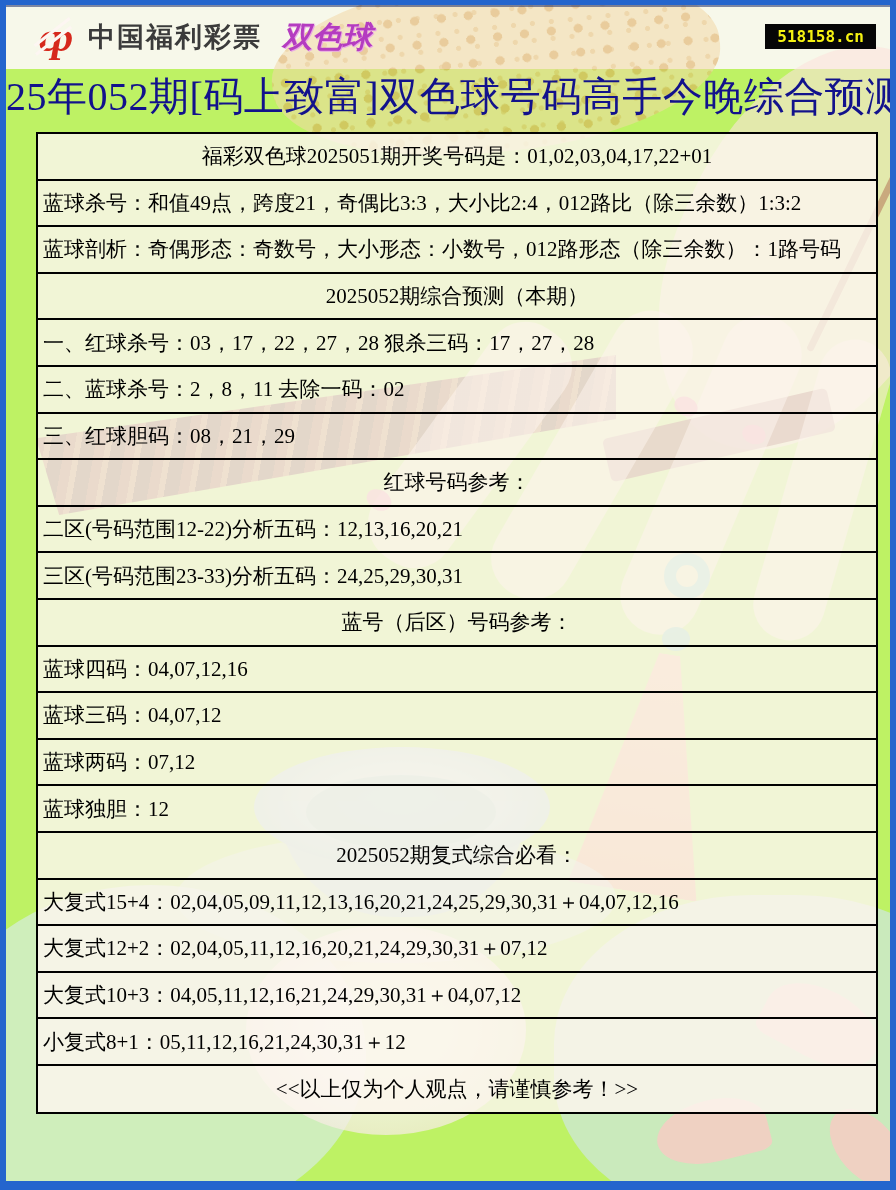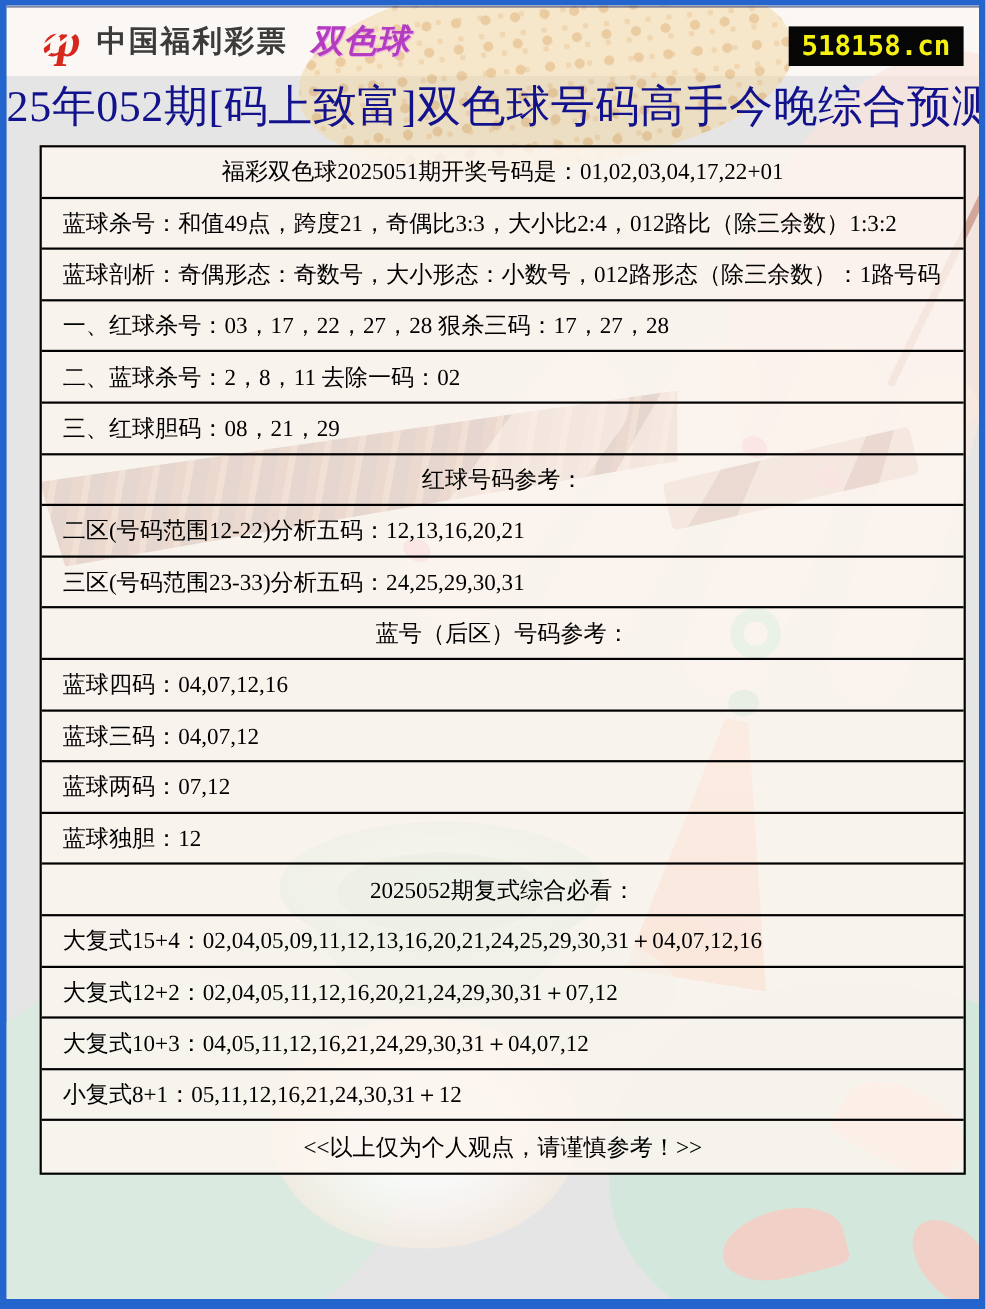--- a/index.html
+++ b/index.html
@@ -1,21 +1,21 @@
 <!DOCTYPE html>
 <html><head>
 <meta charset="utf-8">
 <style>
   * { margin:0; padding:0; box-sizing:border-box; }
   html,body { width:896px; height:1190px; }
   body { font-family:"Liberation Serif","DejaVu Serif",serif; }
 
   .page {
     position:relative; width:896px; height:1190px;
-    background:#e5e5e5;
+    background:#bef264;
     border-style:solid; border-color:#2465cd;
     border-width:5px 6px 9px 6px;
     overflow:hidden;
   }
   .page::before{
     content:""; position:absolute; left:0; right:0; top:0; height:2px;
     background:#1c2a66; opacity:.55; z-index:3;
   }
 
   
@@ -89,40 +89,40 @@
   }
   .brand-accent {
     font-family:"Liberation Sans","DejaVu Sans",sans-serif;
     font-size:30px; font-weight:bold; font-style:italic; color:#b43cc0;
     text-shadow:1px 1px 0 #e9a8e4; margin-left:20px;
   }
   .site-badge {
     position:absolute; right:14px; top:19px;
     background:#060606; color:#f4f112;
     font-family:"DejaVu Sans Mono","Liberation Mono",monospace;
-    font-size:25px; font-weight:bold; padding:3px 12px; line-height:1.2;
+    font-size:16px; font-weight:bold; padding:3px 12px; line-height:1.2;
   }
 
   
   .title {
     position:absolute; top:64px; left:0; width:100%; z-index:2;
     font-size:40px; font-weight:normal; color:#12128c;
     letter-spacing:0.5px; white-space:nowrap;
   }
 
   
   .table {
     position:absolute; left:30px; top:127px; width:842px; z-index:2;
     border:2px solid #000;
     background:rgba(253,245,239,.82);
   }
   .row {
     height:46.6px; border-bottom:2px solid #000;
     display:flex; align-items:center;
-    font-size:21px; color:#000; padding:0 19px;
+    font-size:21px; color:#000; padding:0 5px;
     white-space:nowrap; overflow:hidden;
   }
   .row:last-child { border-bottom:none; }
   .row.center { justify-content:center; }
 </style>
 </head>
 <body>
 
 <div class="page">
 
@@ -174,20 +174,23 @@
   <div class="table">
       <div class="row center">
         <span>福彩双色球2025051期开奖号码是：01,02,03,04,17,22+01</span>
       </div>
       <div class="row">
         <span>蓝球杀号：和值49点，跨度21，奇偶比3:3，大小比2:4，012路比（除三余数）1:3:2</span>
       </div>
       <div class="row">
         <span>蓝球剖析：奇偶形态：奇数号，大小形态：小数号，012路形态（除三余数）：1路号码</span>
       </div>
+      <div class="row center">
+        <span>2025052期综合预测（本期）</span>
+      </div>
       <div class="row">
         <span>一、红球杀号：03，17，22，27，28 狠杀三码：17，27，28</span>
       </div>
       <div class="row">
         <span>二、蓝球杀号：2，8，11 去除一码：02</span>
       </div>
       <div class="row">
         <span>三、红球胆码：08，21，29</span>
       </div>
       <div class="row center">

